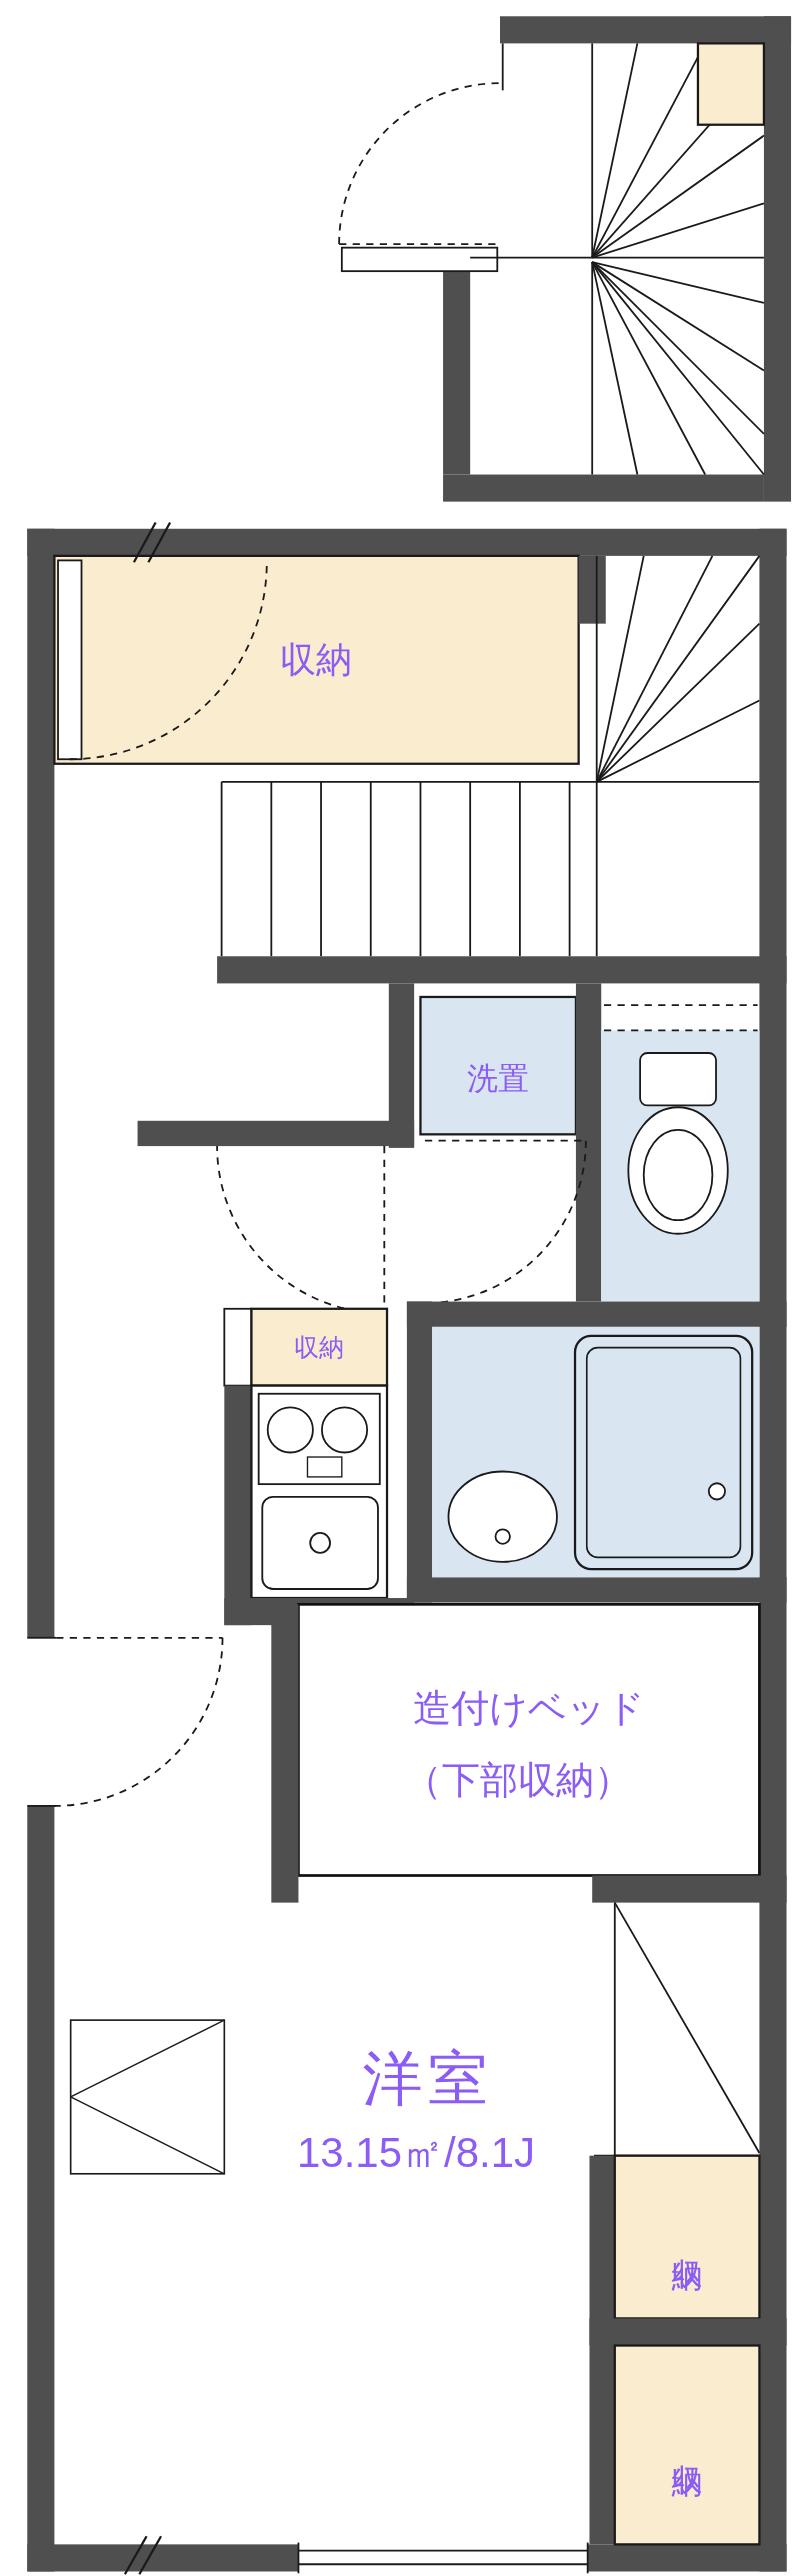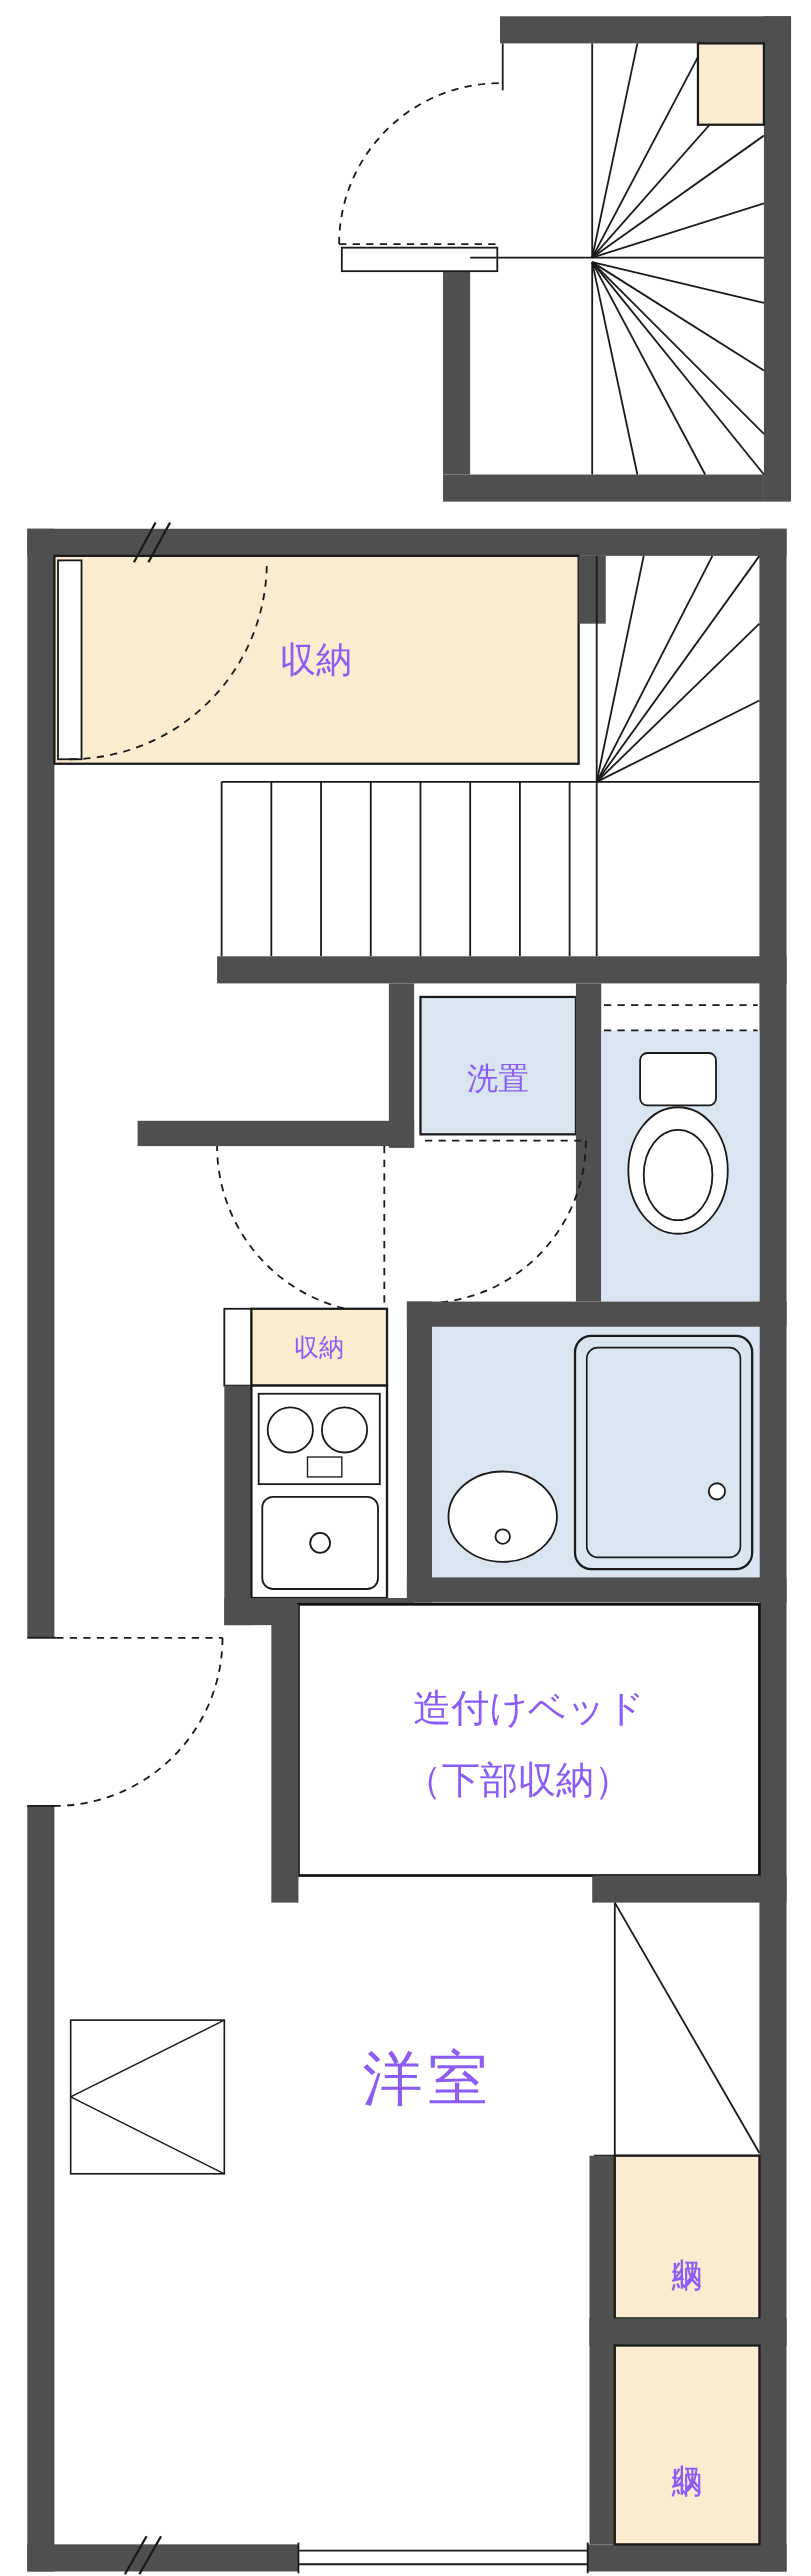--- a/index.html
+++ b/index.html
@@ -203,16 +203,17 @@
     </g>
   </g>
 </svg>
 
 <div class="label" style="left:316px;top:660px;font-size:36px;">収納</div>
 <div class="label" style="left:498px;top:1066px;font-size:31px;margin-top:12px;">洗置</div>
 <div class="label" style="left:319px;top:1347px;font-size:25px;">収納</div>
 <div class="label" style="left:529px;top:1708px;font-size:38px;">造付けベッド</div>
 <div class="label" style="left:518px;top:1772px;font-size:38px;margin-top:8px;">（下部収納）</div>
 <div class="label" style="left:416px;top:2079px;font-size:60px;letter-spacing:5.4px;margin-left:12px;">洋室</div>
+<div class="label" style="left:416px;top:2153px;font-size:42px;">13.15㎡/8.1J</div>
 <div class="label vertical" style="left:687px;top:2237px;font-size:31px;">収納</div>
 <div class="label vertical" style="left:687px;top:2443px;font-size:31px;">収納</div>
 </div>
 
 
 </body></html>

